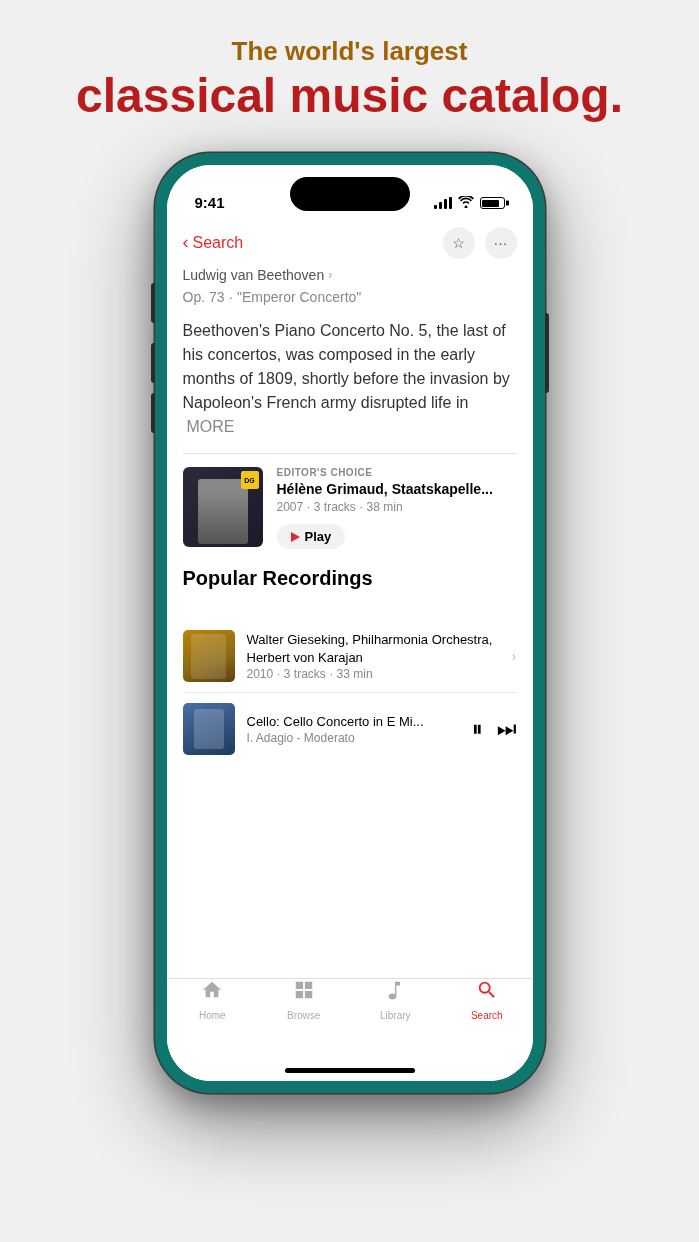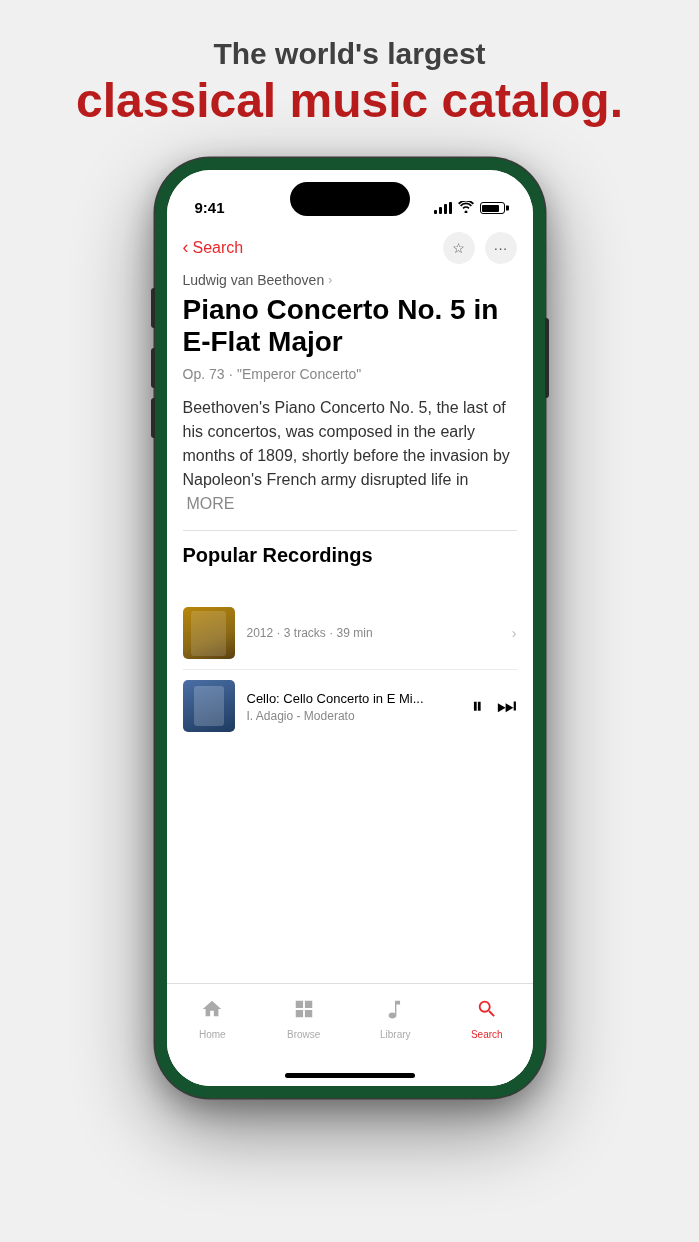--- a/index.html
+++ b/index.html
@@ -17,21 +17,21 @@
     .phone-wrapper {
       width: 390px;
       height: 940px;
       position: relative;
     }
 
     
     .phone-shell {
       width: 390px;
       height: 940px;
-      background: #14532d;
+      background: #0f766e;
       border-radius: 55px;
       position: relative;
       box-shadow:
         0 0 0 1.5px #3a3a3a,
         0 30px 80px rgba(0,0,0,0.45),
         0 10px 30px rgba(0,0,0,0.3);
     }
 
     
     .phone-shell::before {
@@ -411,21 +411,21 @@
     }
 
     
     .tab-bar {
       height: 83px;
       background: rgba(255,255,255,0.95);
       border-top: 0.5px solid #ddd;
       display: flex;
       align-items: flex-start;
       justify-content: space-around;
-      padding-top: 14px;
+      padding-top: 0;
       flex-shrink: 0;
     }
 
     .tab-item {
       display: flex;
       flex-direction: column;
       align-items: center;
       gap: 3px;
       width: 70px;
     }
@@ -496,21 +496,21 @@
       width: 30px;
       height: 40px;
       background: rgba(255,255,255,0.2);
       border-radius: 3px;
     }
   </style>
 </head>
 <body>
 
 <div style="text-align:center; padding: 0 40px; margin-top: 36px; margin-bottom: 28px;">
-  <div style="font-size: 30px; font-weight: 800; color: #404040; line-height: 1.2;">The world's largest</div>
+  <div style="font-size: 26px; font-weight: 800; color: #a16207; line-height: 1.2;">The world's largest</div>
   <div style="font-size: 48px; font-weight: 800; color: #b91c1c; line-height: 1.2;">classical music catalog.</div>
 </div>
 
 <div class="phone-wrapper">
   <div class="phone-shell">
     <div class="phone-screen">
 
       <div class="status-bar">
         <div class="dynamic-island"></div>
         <span class="status-time">9:41</span>
@@ -545,42 +545,59 @@
           </div>
         </div>
 
         <div class="scroll-area">
 
           <div class="composer-name">
             <span>Ludwig van Beethoven</span>
             <span class="composer-chevron">›</span>
           </div>
 
-          <div class="work-title">Piano Concerto No. 5 in E-Flat Major</div>
 
           <div class="work-subtitle">Op. 73 · "Emperor Concerto"</div>
 
           <div class="work-description">
             <span>Beethoven's Piano Concerto No. 5, the last of his concertos, was composed in the early months of 1809, shortly before the invasion by Napoleon's French army disrupted life in</span>
             <span class="more-link" style="margin-left:4px;">MORE</span>
           </div>
 
           <div class="divider"></div>
 
+          <div class="editors-choice">
+            <div class="album-art">
+              <div class="album-art-grimaud">
+                <div class="album-art-dg-logo">DG</div>
+                <div class="album-art-figure"></div>
+              </div>
+            </div>
+            <div class="editors-choice-info">
+              <div class="editors-choice-label">EDITOR'S CHOICE</div>
+              <div class="editors-choice-title">Hélène Grimaud, Staatskapelle...</div>
+              <div class="editors-choice-meta">2007 · 3 tracks · 38 min</div>
+              <div class="play-btn">
+                <div class="play-triangle"></div>
+                <span>Play</span>
+              </div>
+            </div>
+          </div>
 
           <div class="section-title">Popular Recordings</div>
 
           <div class="recording-row">
             <div class="recording-art">
               <div class="karajan-cover">
                 <div class="karajan-figure"></div>
               </div>
             </div>
             <div class="recording-info">
-              <div class="recording-subtitle">2012 · 3 tracks · 39 min</div>
+              <div class="recording-title">Walter Gieseking, Philharmonia Orchestra, Herbert von Karajan</div>
+              <div class="recording-subtitle">2010 · 3 tracks · 33 min</div>
             </div>
             <span class="recording-chevron">›</span>
           </div>
 
           <div class="recording-row" style="border-bottom:none;">
             <div class="recording-art">
               <div class="sheku-cover">
                 <div class="sheku-figure"></div>
               </div>
             </div>

